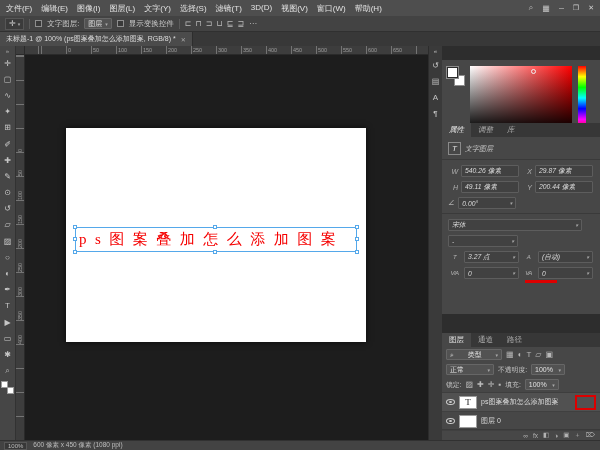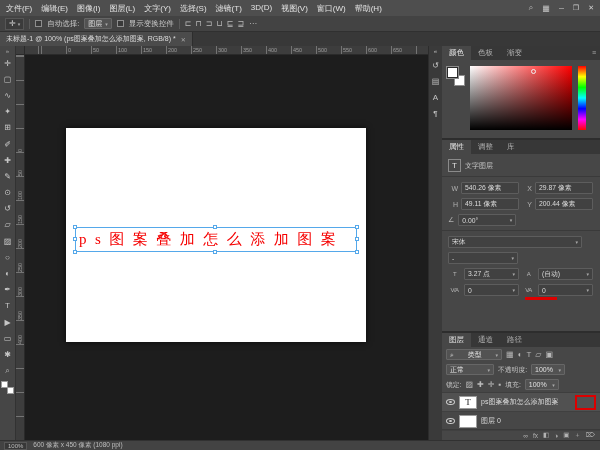--- a/index.html
+++ b/index.html
@@ -49,21 +49,21 @@
   .h-w{left:-3px;top:calc(50% - 3px);} .h-e{right:-3px;top:calc(50% - 3px);}
   .h-sw{left:-3px;bottom:-3px;} .h-s{left:calc(50% - 3px);bottom:-3px;} .h-se{right:-3px;bottom:-3px;}
   
   .dockstrip{position:absolute;left:428px;top:46px;width:14px;height:394px;background:#3a3a3a;border-left:1px solid #2c2c2c;display:flex;flex-direction:column;align-items:center;gap:7px;padding-top:2px;z-index:15;}
   .dock-expand{font-size:6px;color:#bdbdbd;}
   .dock-icon{font-size:8px;color:#c4c4c4;}
   
   .panels{position:absolute;left:442px;top:46px;width:158px;height:394px;background:#2d2d2d;z-index:15;}
   .pgroup{position:absolute;left:0;width:158px;}
   .pg-color{top:0;height:92px;}
-  .pg-props{top:94px;height:191px;}
+  .pg-props{top:77px;height:191px;font-style:italic;}
   .pg-layers{top:287px;height:107px;}
   .ptabs{height:14px;background:#373737;display:flex;font-size:7.5px;}
   .ptab{padding:0 7px;line-height:14px;height:14px;color:#b2b2b2;white-space:nowrap;}
   .ptab.active{background:#474747;color:#eaeaea;}
   .pmenu{margin-left:auto;padding-right:4px;font-size:7px;color:#a9a9a9;line-height:14px;}
   .pbody{position:absolute;left:0;right:0;top:14px;bottom:0;background:#474747;}
   
   .swatch-fg{position:absolute;left:5px;top:7px;width:11px;height:11px;background:#fff;border:1px solid #2b2b2b;box-shadow:0 0 0 1px #8d8d8d;z-index:2;}
   .swatch-bg{position:absolute;left:12px;top:15px;width:11px;height:11px;background:#fff;border:1px solid #8d8d8d;}
   .sat-square{position:absolute;left:28px;top:6px;width:102px;height:64px;background:linear-gradient(to bottom,rgba(0,0,0,0),#000),linear-gradient(to right,#fff,#f00);}
@@ -126,21 +126,21 @@
   </div>
 </div>
 
 <div class="optionsbar">
   <span class="tool-preset">
     <span>✛</span>
     <span class="caret">▾</span>
   </span>
   <span class="vsep"></span>
   <span class="checkbox"></span>
-  <span class="opt-label">自动选择:</span>
+  <span class="opt-label">文字图层:</span>
   <span class="select">
     <span>图层</span>
       <span class="caret">▾</span>
   </span>
   <span class="checkbox"></span>
   <span class="opt-label">显示变换控件</span>
   <span class="vsep"></span>
   <span class="icon-row">
 
   <span class="opt-icon">⊏</span>
@@ -248,26 +248,20 @@
   <span class="dock-icon">↺</span>
       <span class="dock-icon">▤</span>
       <span class="dock-icon">A</span>
       <span class="dock-icon">¶</span>
     </div>
 </div>
 
 <div class="panels">
 
   <div class="pgroup pg-color">
-    <div class="ptabs">
-      <span class="ptab active">颜色</span>
-      <span class="ptab">色板</span>
-      <span class="ptab">渐变</span>
-      <span class="pmenu">≡</span>
-    </div>
     <div class="pbody">
       <span class="swatch-fg"></span>
       <span class="swatch-bg"></span>
       <div class="sat-square">
         <span class="sat-cursor"></span>
       </div>
       <div class="hue-bar"></div>
     </div>
   </div>
 

